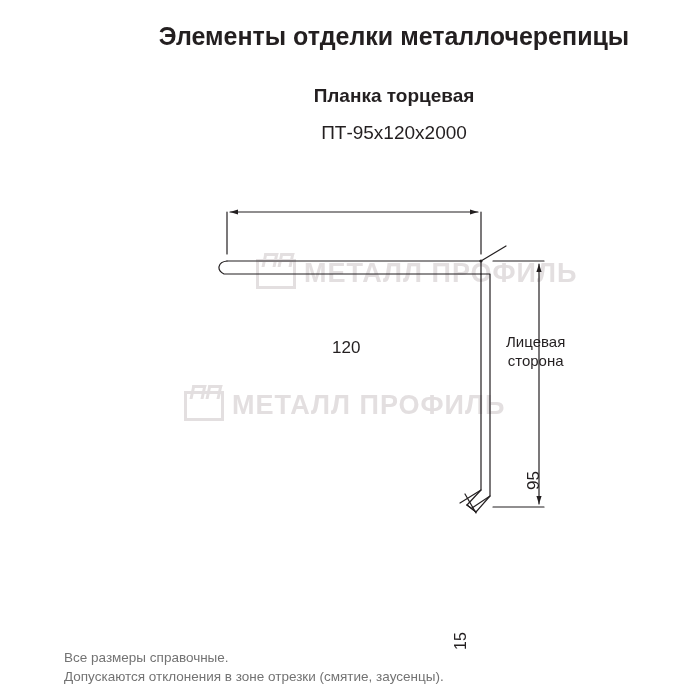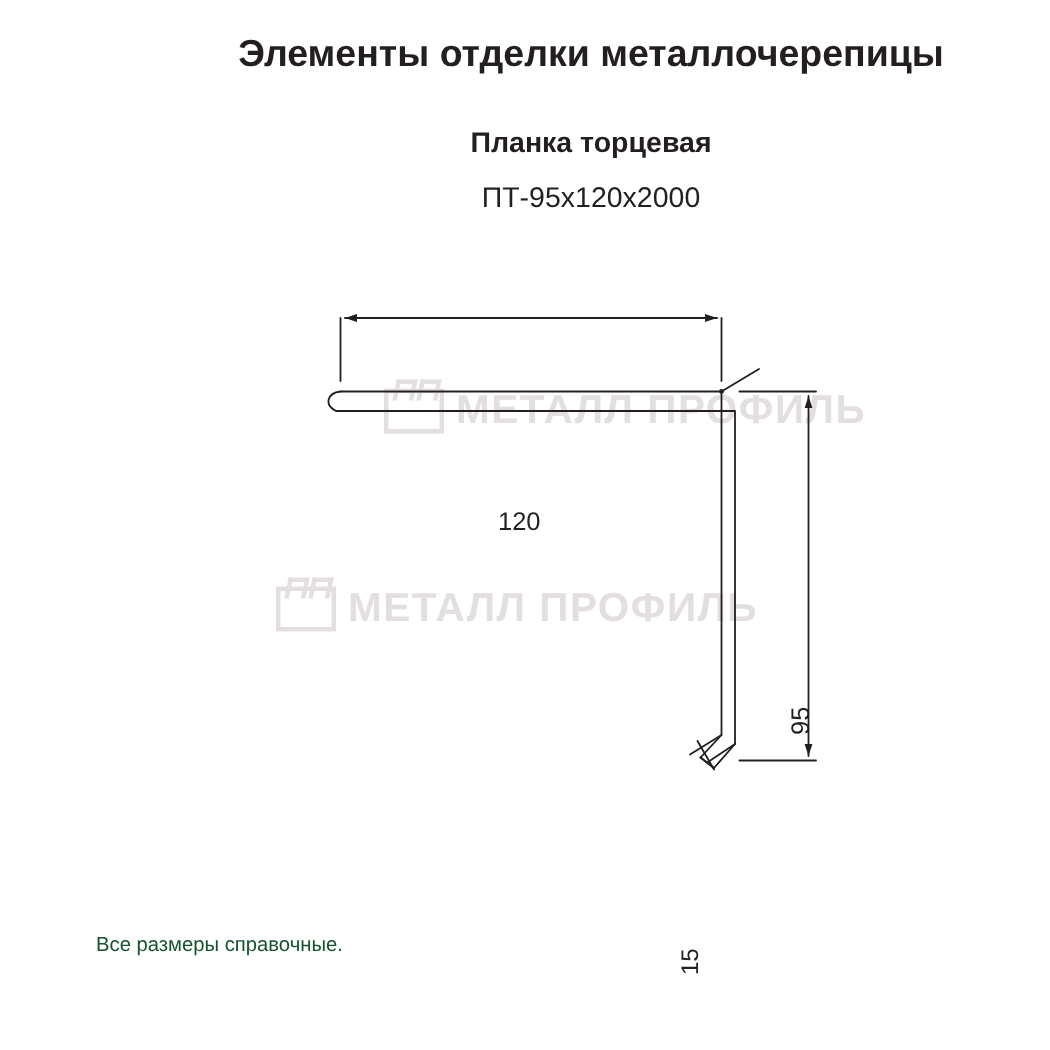--- a/index.html
+++ b/index.html
@@ -130,24 +130,24 @@
   .label-face {
     left: 462px;
     top: 182px;
     font-size: 15px;
     line-height: 19px;
     text-align: center;
   }
   .footer {
     position: absolute;
     left: 20px;
-    top: 620px;
+    top: 648px;
     font-size: 13.5px;
     line-height: 19px;
-    color: #14532d;
+    color: #737373;
   }
   svg { display: block; }
 </style>
 </head>
 <body>
 
 <div class="page">
 
   <div class="title">Элементы отделки металлочерепицы</div>
   <div class="subtitle">Планка торцевая</div>
@@ -191,19 +191,24 @@
 
         <path d="M 437 111 L 462 96"></path>
         <circle cx="437" cy="111" r="1.6" fill="#231f20" stroke="none"></circle>
       </g>
     </svg>
 
     <div class="label label-120">120</div>
     <div class="label label-95">95</div>
     <div class="label label-15">15</div>
 
+    <div class="label label-face">
+      <div>Лицевая</div>
+      <div>сторона</div>
+    </div>
   </div>
 
   <div class="footer">
     <div>Все размеры справочные.</div>
+    <div>Допускаются отклонения в зоне отрезки (смятие, заусенцы).</div>
   </div>
 
 </div>
 
 </body></html>

